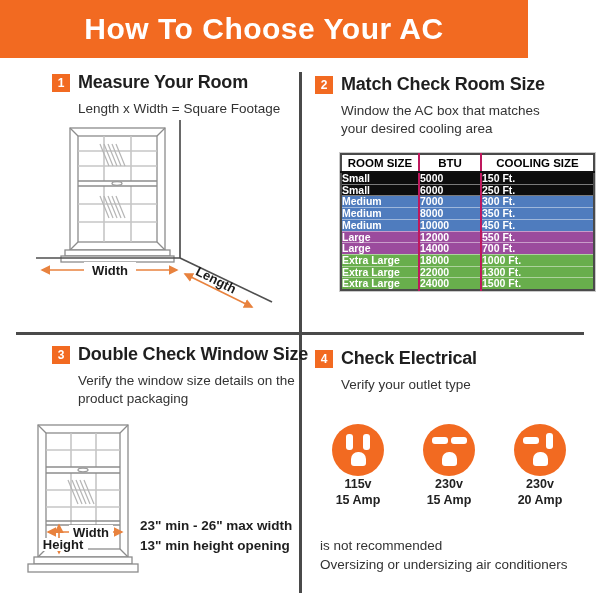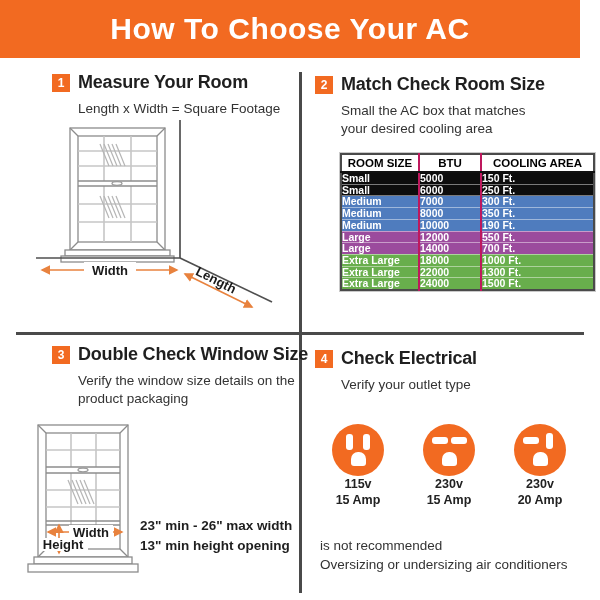--- a/index.html
+++ b/index.html
@@ -1,19 +1,19 @@
 <!DOCTYPE html>
 <html><head>
 <meta charset="utf-8">
 <style>
   html,body{margin:0;padding:0;background:#fff;}
   body{width:600px;height:600px;position:relative;font-family:"Liberation Sans",sans-serif;overflow:hidden;}
   .abs{position:absolute;}
   
-  .header{left:0;top:0;width:580px;height:58px;background:#F26A21;color:#fff;
+  .header{left:0;top:0;width:528px;height:58px;background:#F26A21;color:#fff;
           font-size:30px;font-weight:bold;text-align:center;line-height:58px;letter-spacing:.5px;}
   
   .vdiv{left:299px;top:72px;width:3px;height:521px;background:#4A4A4A;}
   .hdiv{left:16px;top:332px;width:568px;height:3px;background:#4A4A4A;}
   
   .badge{width:18px;height:18px;background:#F26A21;color:#fff;font-size:12px;font-weight:bold;
          text-align:center;line-height:18px;}
   .h2{font-size:18px;font-weight:bold;color:#1F1F1F;letter-spacing:-.2px;}
   .sub{font-size:13.5px;color:#333;line-height:18px;}
   .specs{font-size:13.5px;font-weight:bold;color:#1F1F1F;line-height:20px;}
@@ -113,35 +113,35 @@
   </g>
   <g>
     <line x1="157" y1="156" x2="224" y2="189" stroke="#E8823E" stroke-width="1.6" marker-start="url(#ah1)" marker-end="url(#ah1)"></line>
     <text x="186" y="166" font-size="13" font-weight="bold" fill="#1A1A1A" text-anchor="middle" transform="rotate(27 186 166)">Length</text>
   </g>
 </svg>
 
 <div class="abs badge" style="left:315px;top:76px;">2</div>
 <div class="abs h2" style="left:341px;top:74px;">Match Check Room Size</div>
 <div class="abs sub" style="left:341px;top:102px;">
-  <div>Small the AC box that matches</div>
+  <div>Window the AC box that matches</div>
   <div>your desired cooling area</div>
 </div>
 
 <table class="room">
   <colgroup>
       <col style="width:78px">
       <col style="width:62px">
       <col style="width:113px">
     </colgroup>
   <thead>
       <tr>
         <th>ROOM SIZE</th>
         <th>BTU</th>
-        <th>COOLING AREA</th>
+        <th>COOLING SIZE</th>
       </tr>
     </thead>
   <tbody>
       <tr class="g-black">
         <td>Small</td>
         <td>5000</td>
         <td>150 Ft.</td>
       </tr>
       <tr class="g-black">
         <td>Small</td>
@@ -154,21 +154,21 @@
         <td>300 Ft.</td>
       </tr>
       <tr class="g-blue">
         <td>Medium</td>
         <td>8000</td>
         <td>350 Ft.</td>
       </tr>
       <tr class="g-blue">
         <td>Medium</td>
         <td>10000</td>
-        <td>190 Ft.</td>
+        <td>450 Ft.</td>
       </tr>
       <tr class="g-purple">
         <td>Large</td>
         <td>12000</td>
         <td>550 Ft.</td>
       </tr>
       <tr class="g-purple">
         <td>Large</td>
         <td>14000</td>
         <td>700 Ft.</td>

